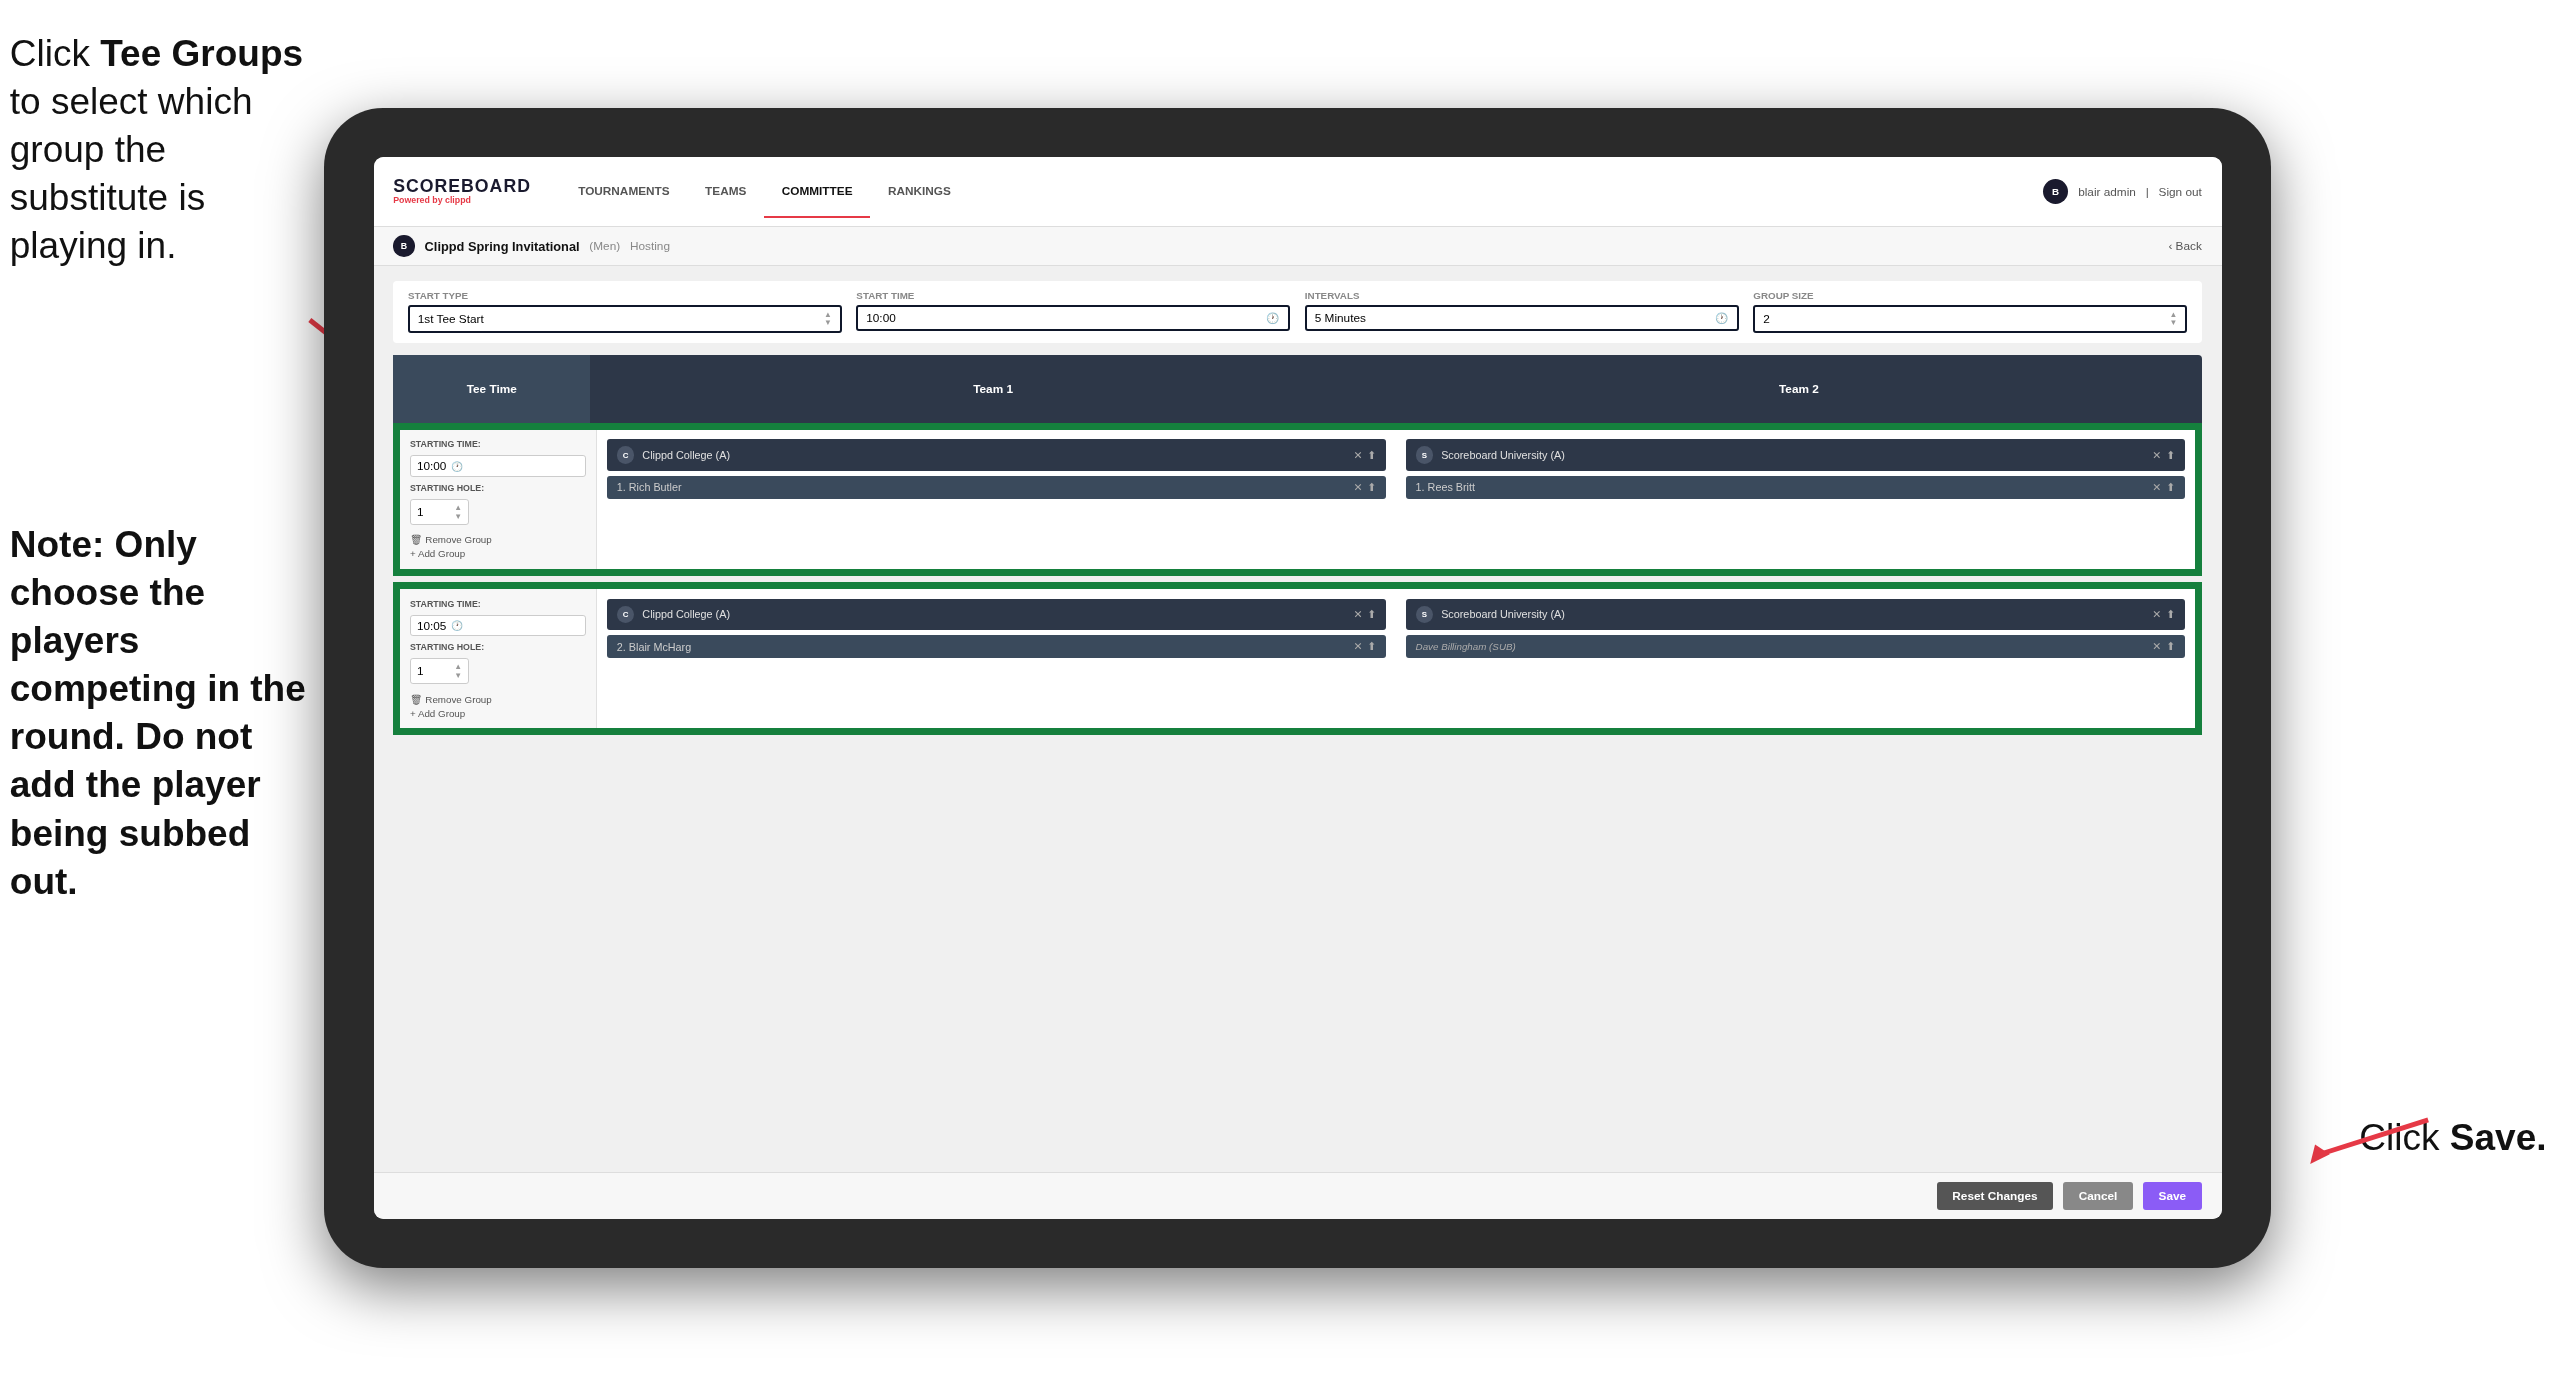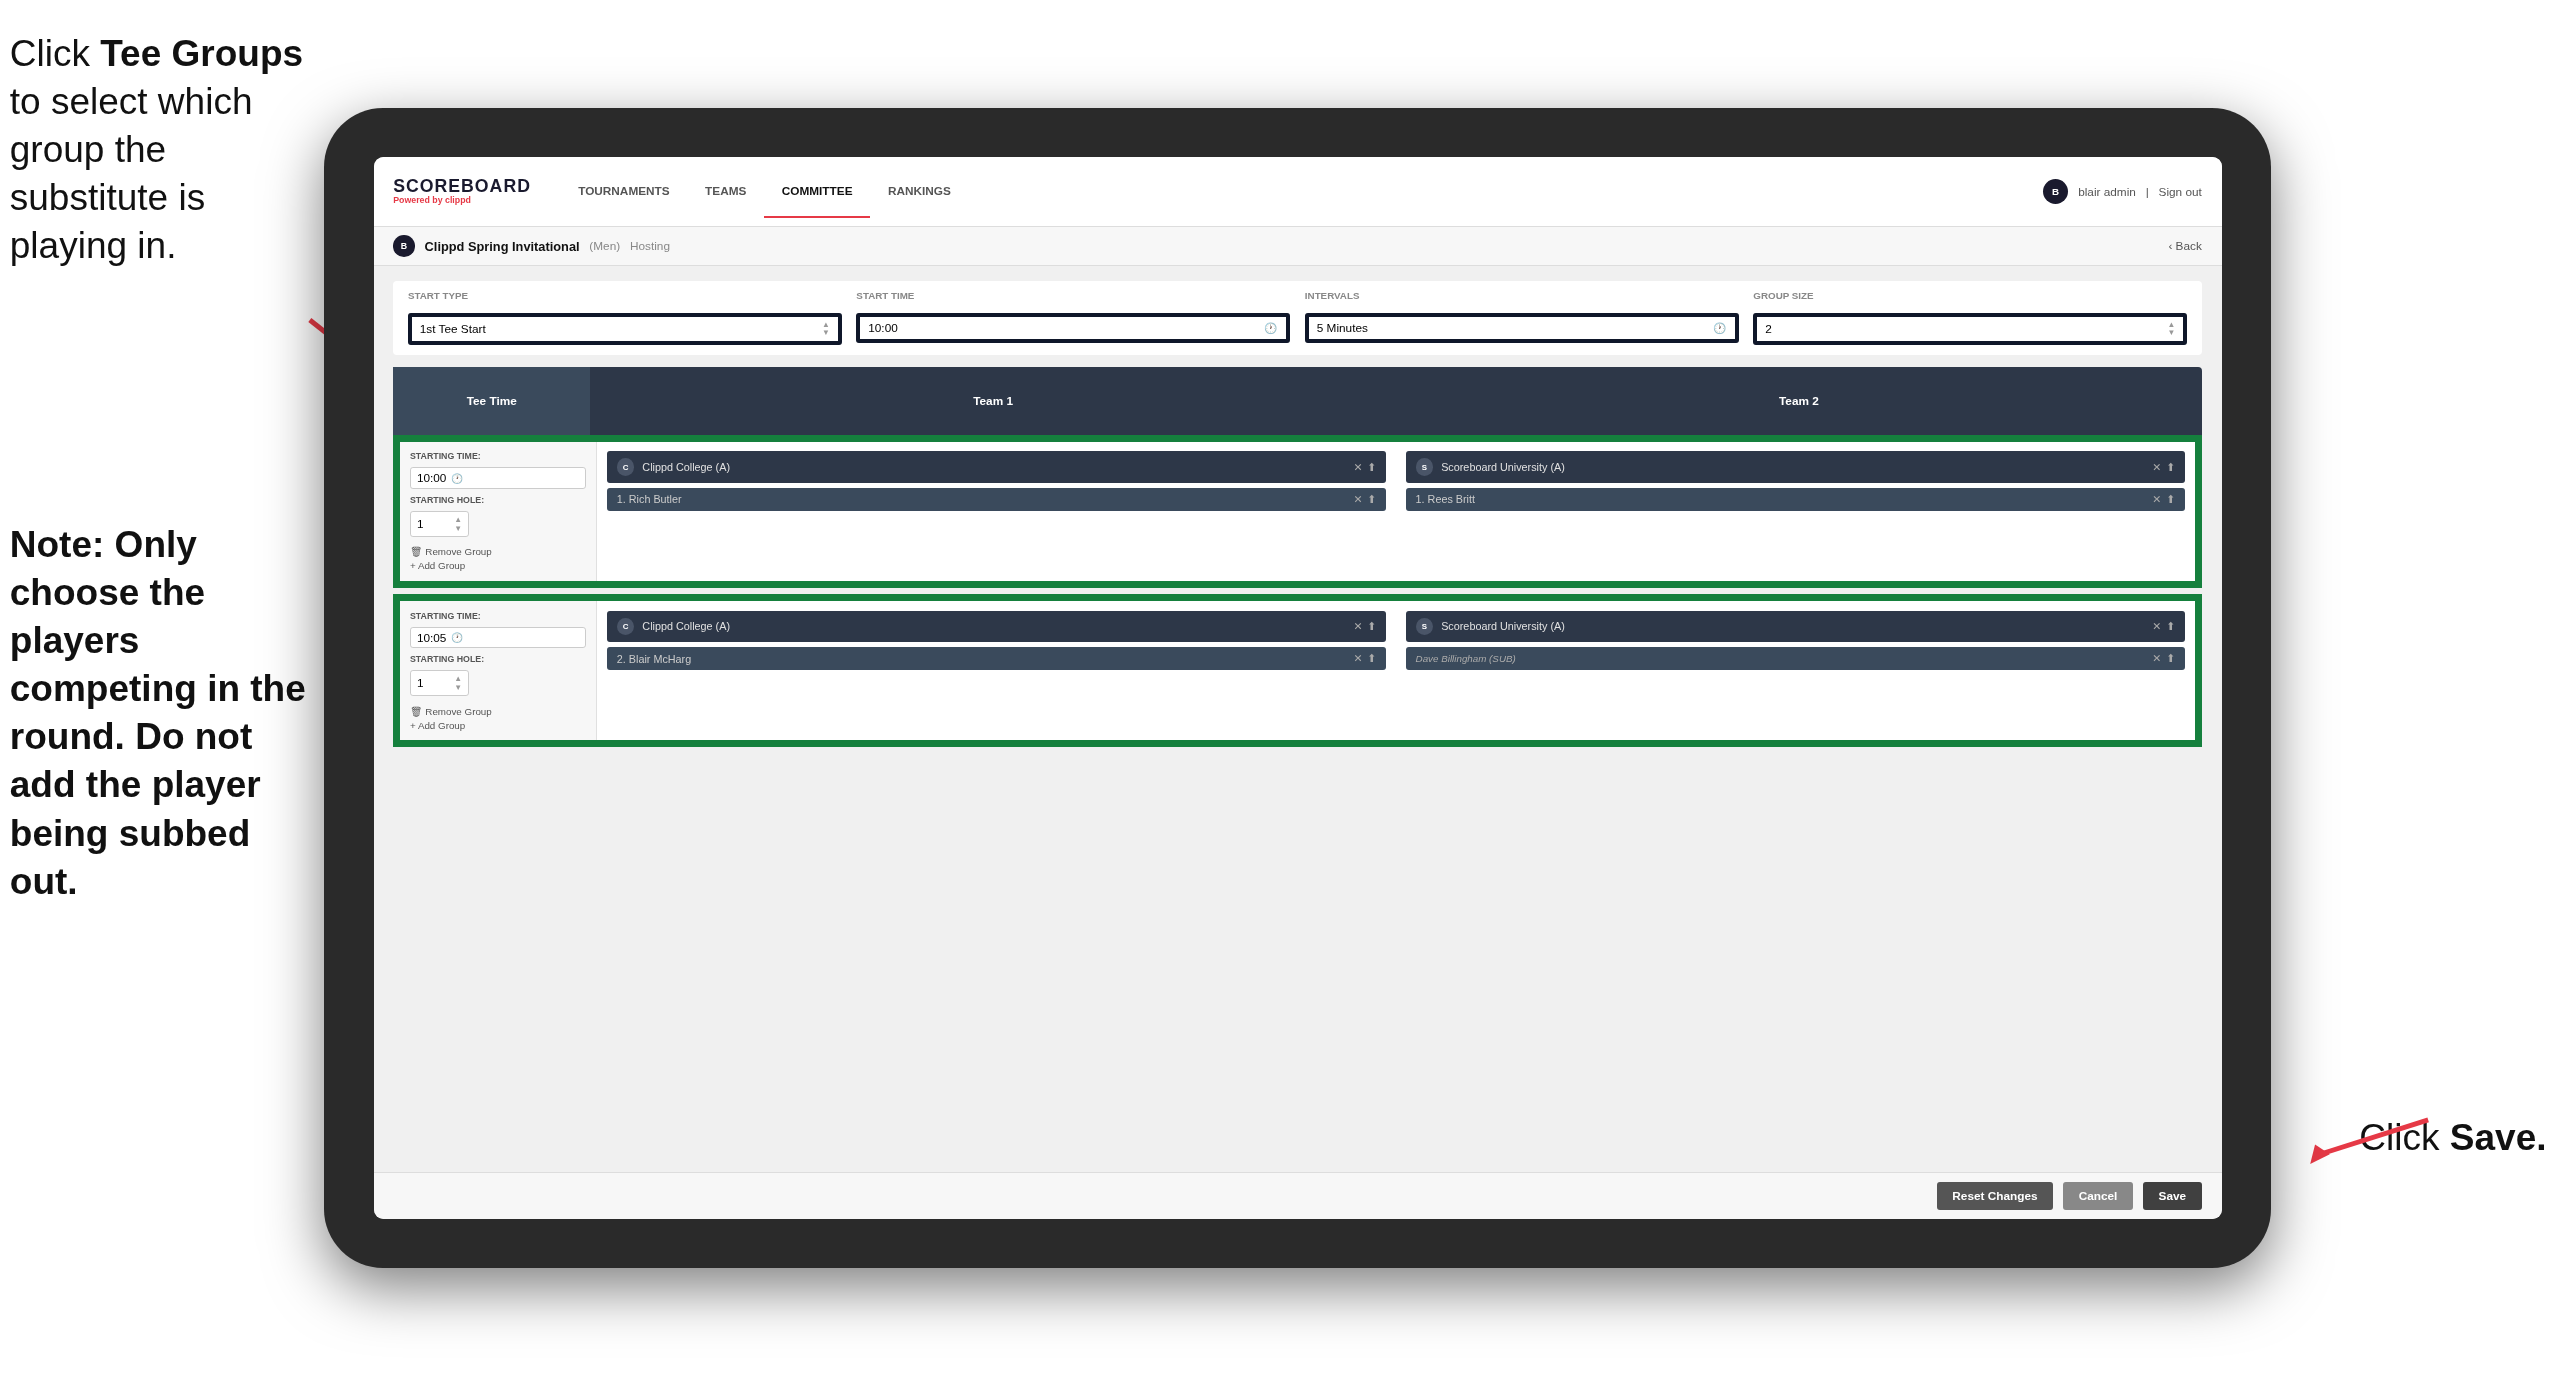--- a/index.html
+++ b/index.html
@@ -206,27 +206,26 @@
     }
     .setting-label {
       font-size: 9.8px;
       color: #888;
       font-weight: 600;
       text-transform: uppercase;
     }
     .setting-input {
       display: flex;
       align-items: center;
-      border: 4px solid #0f172a;
+      border: 2px solid #0f172a;
       border-radius: 2.9px;
       padding: 3.9px 7.9px;
       font-size: 11.8px;
       background: white;
       gap: 7.9px;
-      margin-top: 8px;
     }
     .setting-input .arrows {
       margin-left: auto;
       display: flex;
       flex-direction: column;
       font-size: 7.9px;
       color: #999;
       line-height: 1;
     }
 
@@ -413,21 +412,21 @@
       background: #888;
       color: white;
       border: none;
       border-radius: 2.9px;
       padding: 6.9px 15.7px;
       font-size: 11.8px;
       font-weight: 600;
       cursor: pointer;
     }
     .btn-save {
-      background: #404040;
+      background: #8b5cf6;
       color: white;
       border: none;
       border-radius: 2.9px;
       padding: 6.9px 15.7px;
       font-size: 11.8px;
       font-weight: 700;
       cursor: pointer;
     }
 
     

